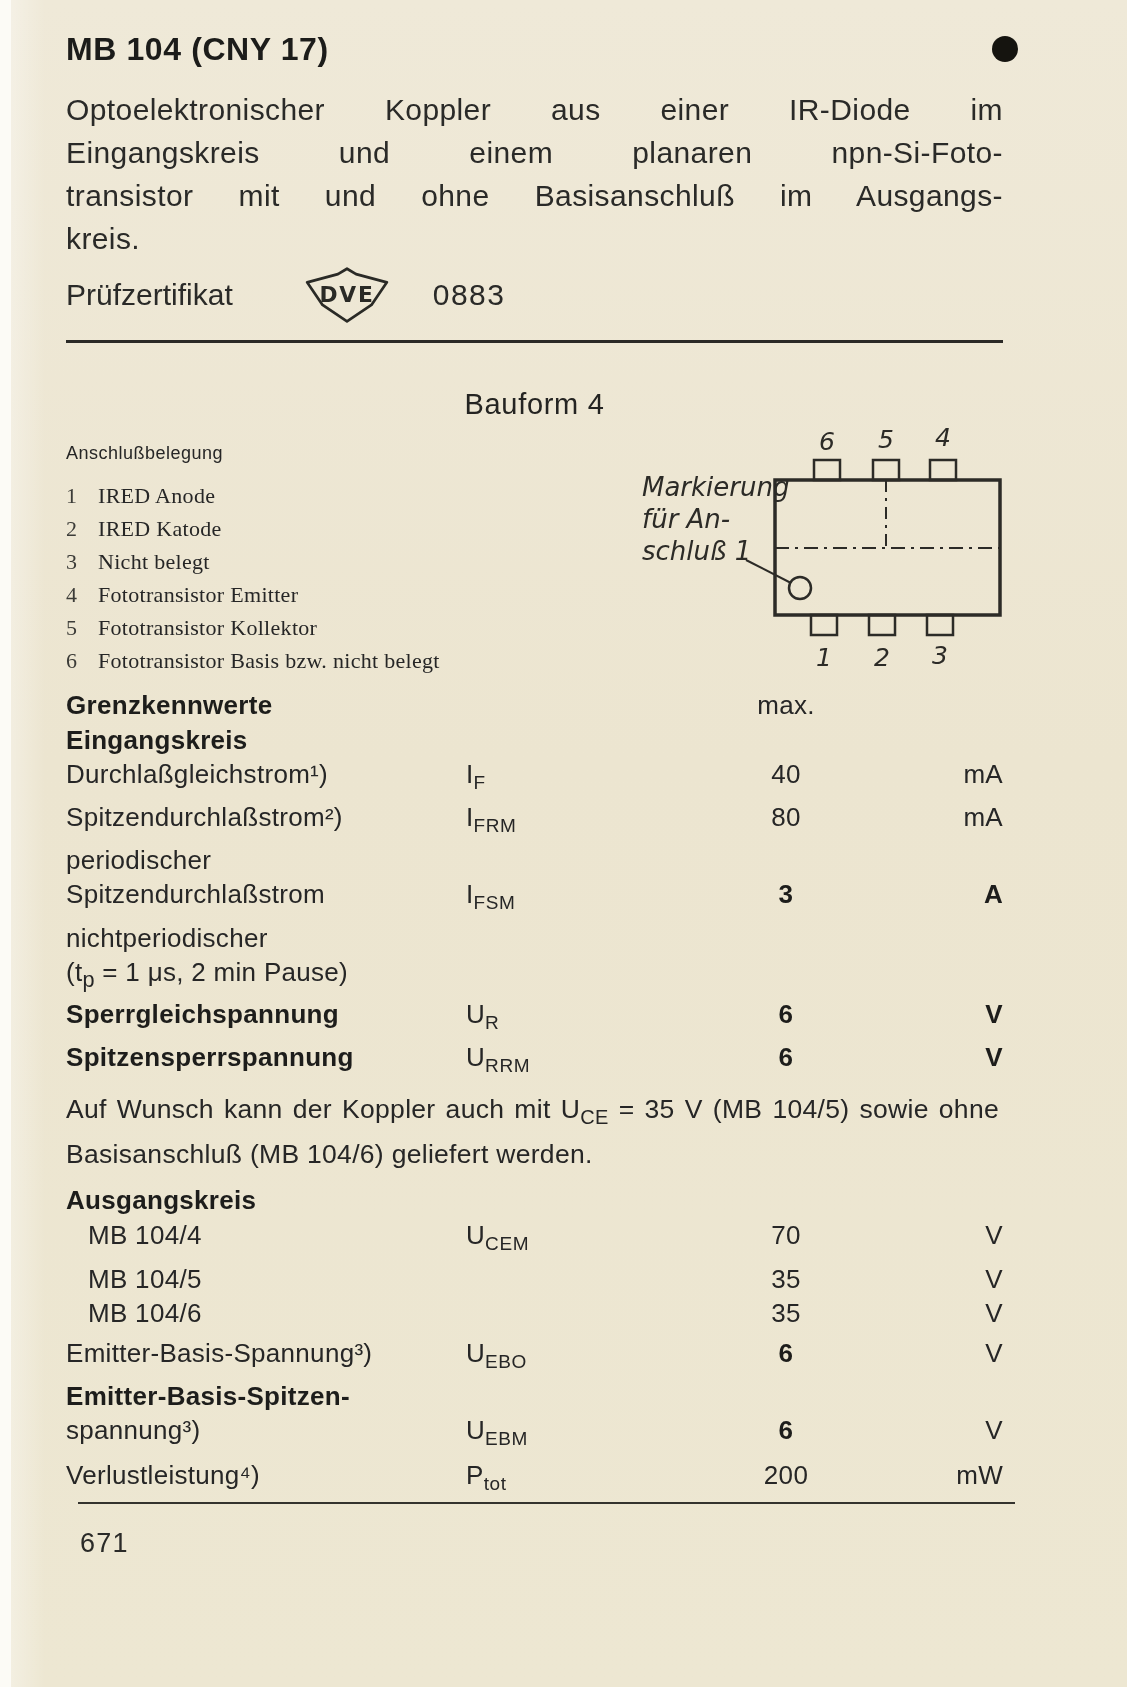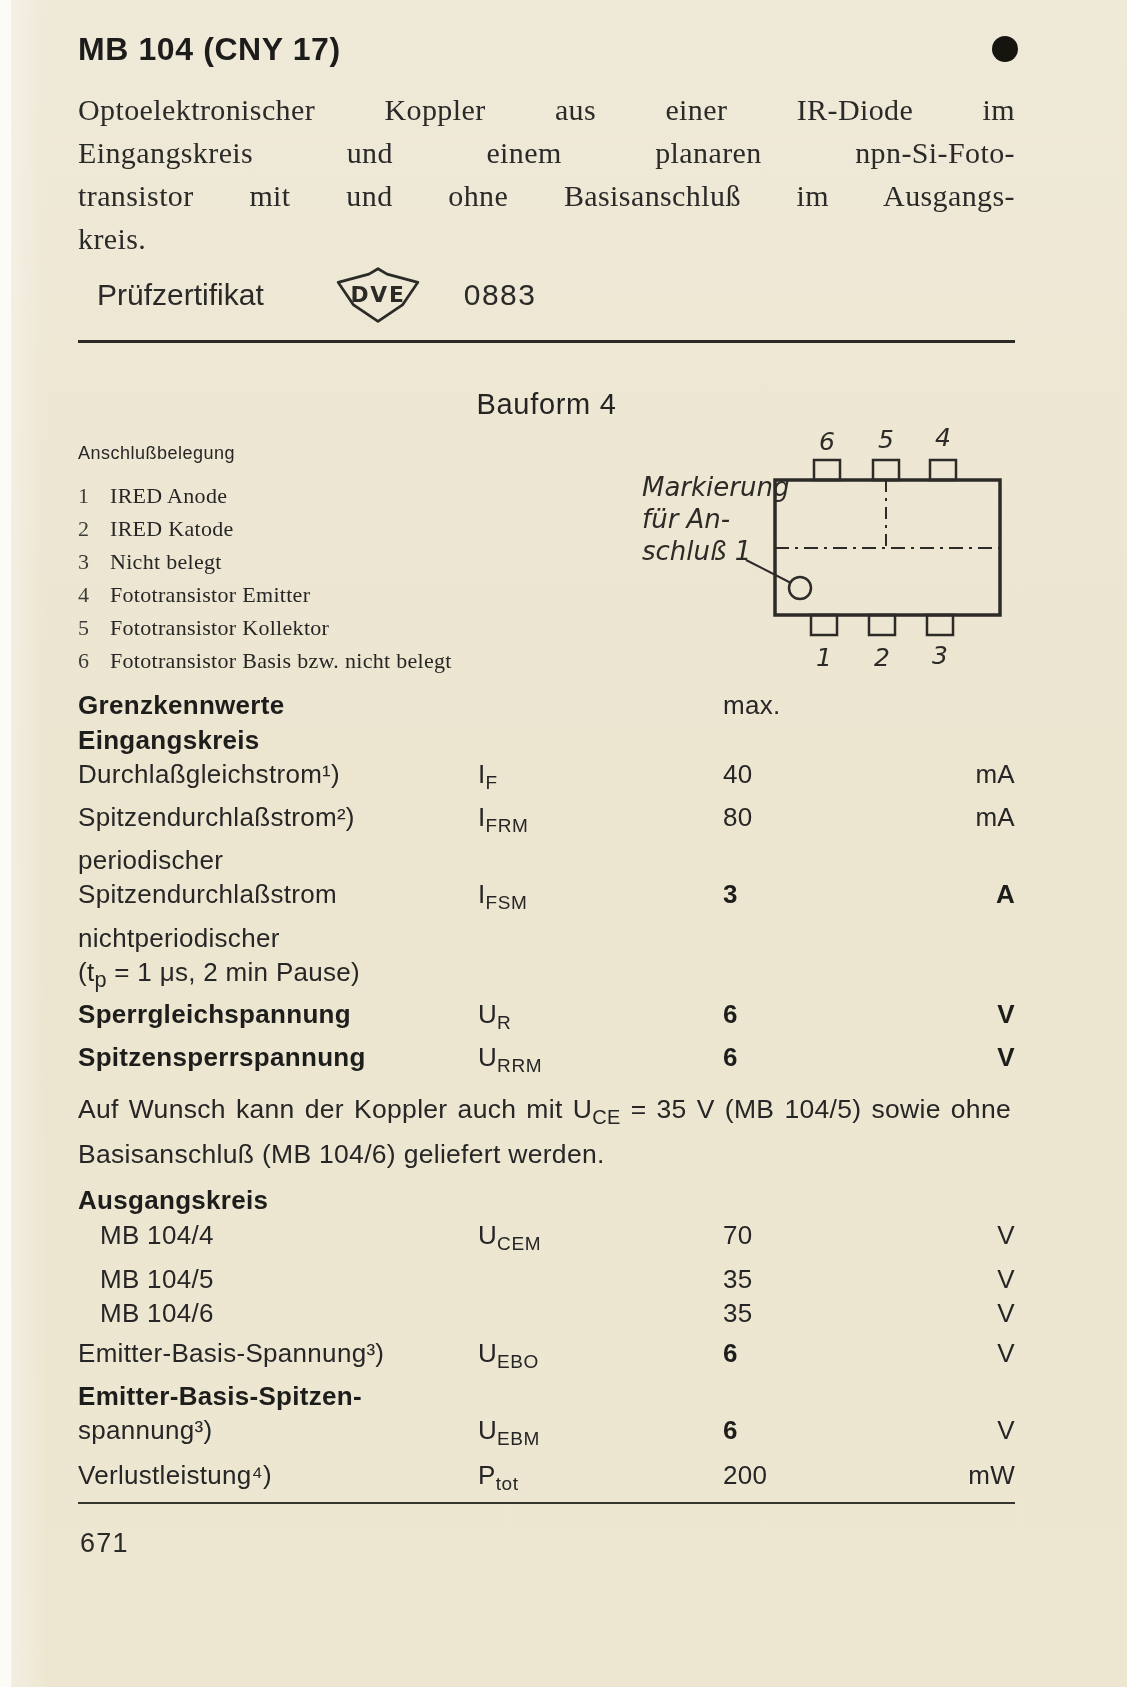--- a/index.html
+++ b/index.html
@@ -10,46 +10,46 @@
     background:
       linear-gradient(90deg, rgba(255,255,255,0.45) 0px, rgba(255,255,255,0) 45px),
       linear-gradient(180deg, #efe9d8 0%, #ece5d0 45%, #ede7d2 100%);
     font-family: "Liberation Sans", "DejaVu Sans", sans-serif;
     color: #262626;
     overflow: hidden;
   }
   .left-strip { position: absolute; left: 0; top: 0; width: 11px; height: 100%; background: #fcfbf6; }
   .corner-dot { position: absolute; left: 992px; top: 36px; width: 26px; height: 26px; border-radius: 50%; background: #15140f; }
 
-  .content { position: absolute; left: 78px; top: 0; width: 937px; }
+  .content { position: absolute; left: 66px; top: 0; width: 937px; }
 
   .title { margin: 30px 0 0 0; font-size: 32px; line-height: 38px; font-weight: 700; letter-spacing: 0.6px; color: #1c1c1a; }
 
-  .intro { margin: 20px 0 0 0; font-size: 30px; line-height: 43px; letter-spacing: 0.4px; color: #2a2a28; font-family: Liberation Serif, serif; }
+  .intro { margin: 20px 0 0 0; font-size: 30px; line-height: 43px; letter-spacing: 0.4px; color: #2a2a28; }
   .jline { display: block; text-align: justify; text-align-last: justify; }
   .lline { display: block; }
 
-  .cert-row { margin-top: 6px; display: flex; align-items: center; font-size: 30px; color: #2a2a28; margin-left: 19px; }
+  .cert-row { margin-top: 6px; display: flex; align-items: center; font-size: 30px; color: #2a2a28; }
   .vde-logo { margin-left: 70px; flex: 0 0 auto; }
   .cert-number { margin-left: 42px; letter-spacing: 1.5px; }
 
   .rule { margin: 16px 0 0 0; border: none; border-top: 3px solid #2b2a26; width: 100%; }
 
   .bauform { margin: 44px 0 0 0; font-size: 29px; line-height: 34px; font-weight: 400; letter-spacing: 0.7px; color: #242422; text-align: center; }
   .pinout-sub { margin-top: 16px; font-size: 18px; line-height: 32px; letter-spacing: 0.5px; }
 
   .pins { list-style: none; margin: 10px 0 11px 0; padding: 0; font-size: 22px; line-height: 33px; letter-spacing: 0.3px; font-family: Liberation Serif, serif; }
   .pnum { display: inline-block; width: 24px; color: #3c3c38; }
   .plabel { margin-left: 8px; }
 
   .tbl { margin-top: 10px; font-size: 26px; }
   .trow { display: grid; grid-template-columns: 400px 245px 150px 1fr; line-height: 34px; align-items: baseline; letter-spacing: 0.3px; }
   .trow.head { line-height: 35px; }
   .c-sym sub { font-size: 19px; letter-spacing: 0.6px; }
-  .c-val { text-align: left; }
+  .c-val { text-align: center; }
   .c-unit { text-align: right; }
   .b { font-weight: 700; color: #1d1d1b; }
   .ind { padding-left: 22px; }
   .gap { margin-top: 6px; }
   .gap-sm { margin-top: 2px; }
 
   .note { margin: 8px 4px 0 0; font-size: 26.5px; line-height: 37px; letter-spacing: 0.3px; text-align: justify; }
   .note sub { font-size: 20px; }
 
   .pkg-svg { position: absolute; left: 620px; top: 418px; }

